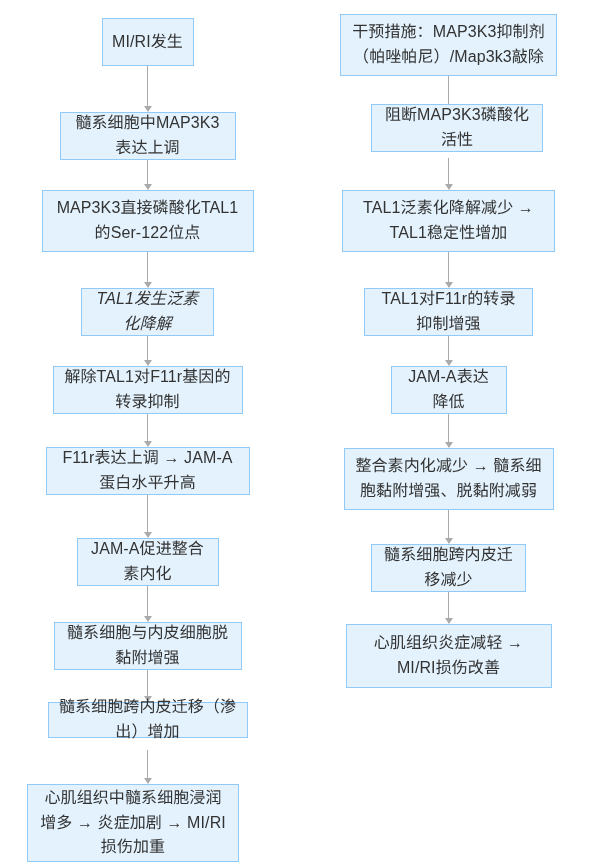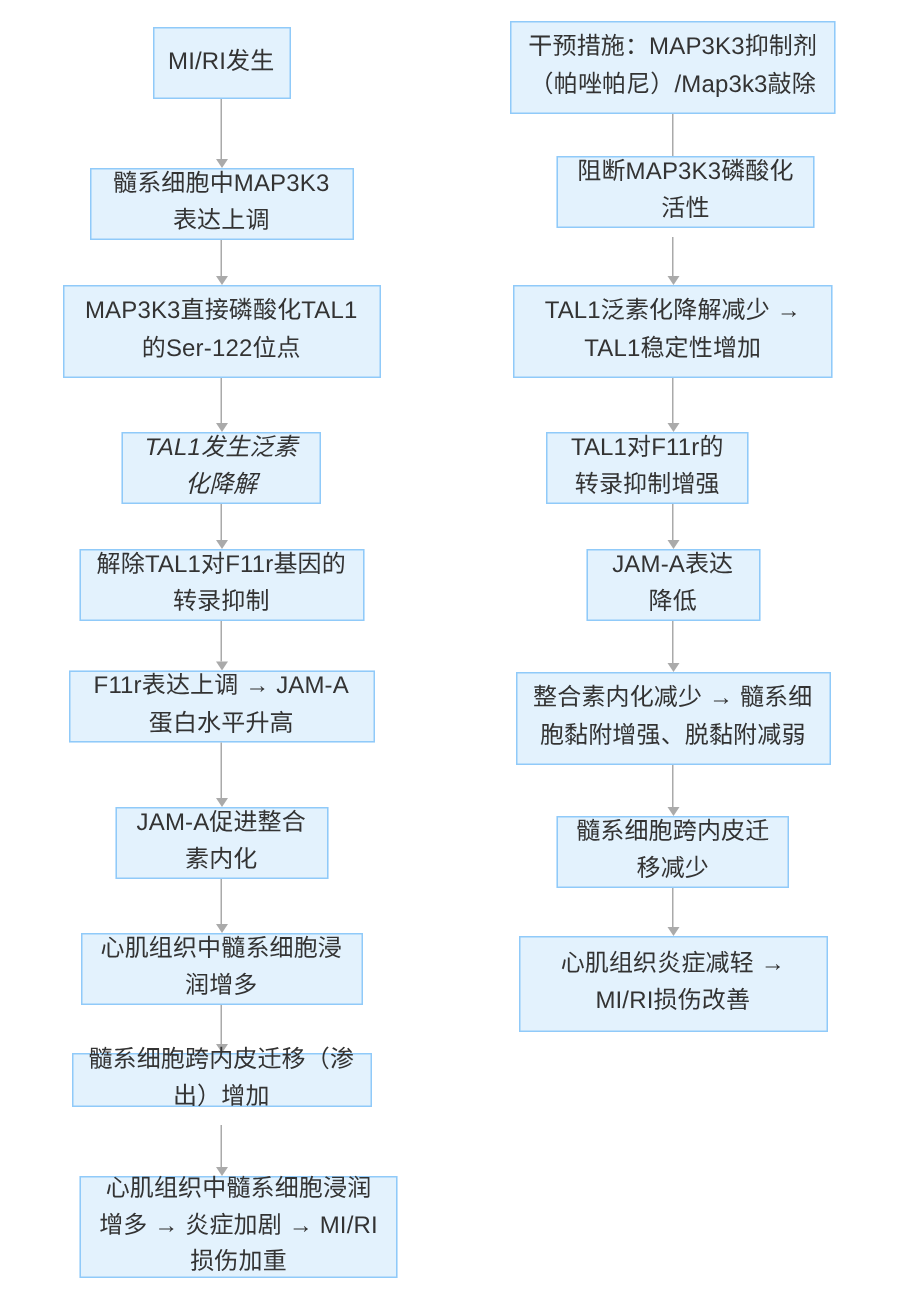--- a/index.html
+++ b/index.html
@@ -124,34 +124,34 @@
         <div class="head"></div>
       </div>
       <div class="node" style="position: absolute; width: 142px; height: 48px; top: 538px; left: 76.5px;">
         <span class="node-text">JAM-A促进整合素内化</span>
       </div>
       <div class="connector" style="position: absolute; top: 586px; height: 36px; left: 142px;">
         <div class="stem"></div>
         <div class="head"></div>
       </div>
       <div class="node" style="position: absolute; width: 188px; height: 48px; top: 622px; left: 53.5px;">
-        <span class="node-text">心肌组织中髓系细胞浸润增多</span>
+        <span class="node-text">髓系细胞与内皮细胞脱黏附增强</span>
       </div>
       <div class="connector" style="position: absolute; top: 670px; height: 32px; left: 142px;">
         <div class="stem"></div>
         <div class="head"></div>
       </div>
       <div class="node" style="position: absolute; width: 200px; height: 36px; top: 702px; left: 47.5px;">
         <span class="node-text">髓系细胞跨内皮迁移（渗出）增加</span>
       </div>
       <div class="connector" style="position: absolute; top: 750px; height: 34px; left: 142px;">
         <div class="stem"></div>
         <div class="head"></div>
       </div>
-      <div class="node" style="position: absolute; width: 212px; height: 68px; top: 784px; left: 53px;">
+      <div class="node" style="position: absolute; width: 212px; height: 78px; top: 784px; left: 27px;">
         <span class="node-text">心肌组织中髓系细胞浸润增多 → 炎症加剧 → MI/RI损伤加重</span>
       </div>
     </div>
   <div class="column" id="col-right">
       <div class="node" style="position: absolute; width: 217px; height: 62px; top: 14px; left: 45px;">
         <span class="node-text">干预措施：MAP3K3抑制剂（帕唑帕尼）/Map3k3敲除</span>
       </div>
       <div class="connector" style="position: absolute; top: 76px; height: 34px; left: 148px;">
         <div class="stem"></div>
         <div class="head"></div>
@@ -163,21 +163,21 @@
         <div class="stem"></div>
         <div class="head"></div>
       </div>
       <div class="node" style="position: absolute; width: 213px; height: 62px; top: 190px; left: 47px;">
         <span class="node-text">TAL1泛素化降解减少 → TAL1稳定性增加</span>
       </div>
       <div class="connector" style="position: absolute; top: 252px; height: 36px; left: 148px;">
         <div class="stem"></div>
         <div class="head"></div>
       </div>
-      <div class="node" style="position: absolute; width: 135px; height: 48px; top: 288px; left: 69px;">
+      <div class="node" style="position: absolute; width: 169px; height: 48px; top: 288px; left: 69px;">
         <span class="node-text">TAL1对F11r的转录抑制增强</span>
       </div>
       <div class="connector" style="position: absolute; top: 336px; height: 30px; left: 148px;">
         <div class="stem"></div>
         <div class="head"></div>
       </div>
       <div class="node" style="position: absolute; width: 116px; height: 48px; top: 366px; left: 95.5px;">
         <span class="node-text">JAM-A表达降低</span>
       </div>
       <div class="connector" style="position: absolute; top: 414px; height: 34px; left: 148px;">

